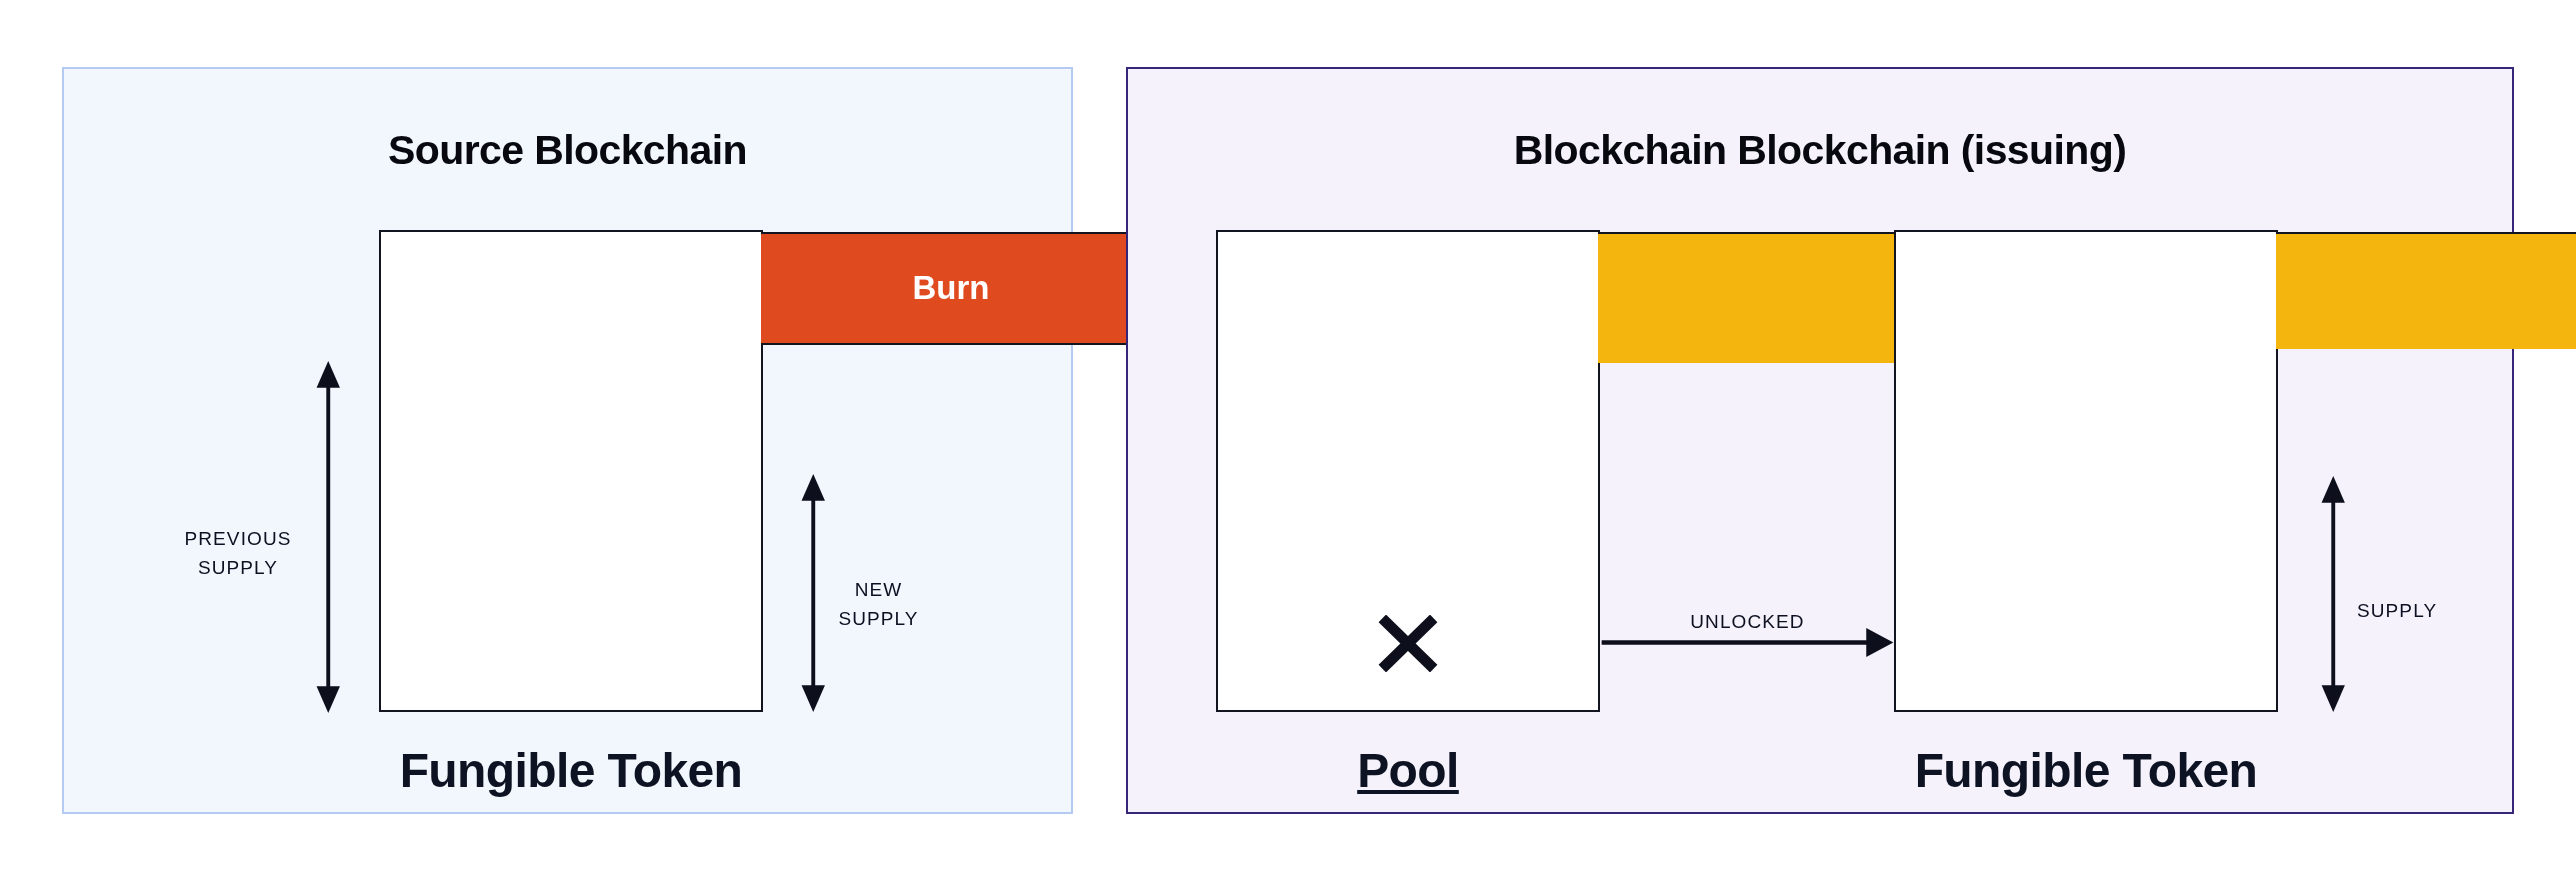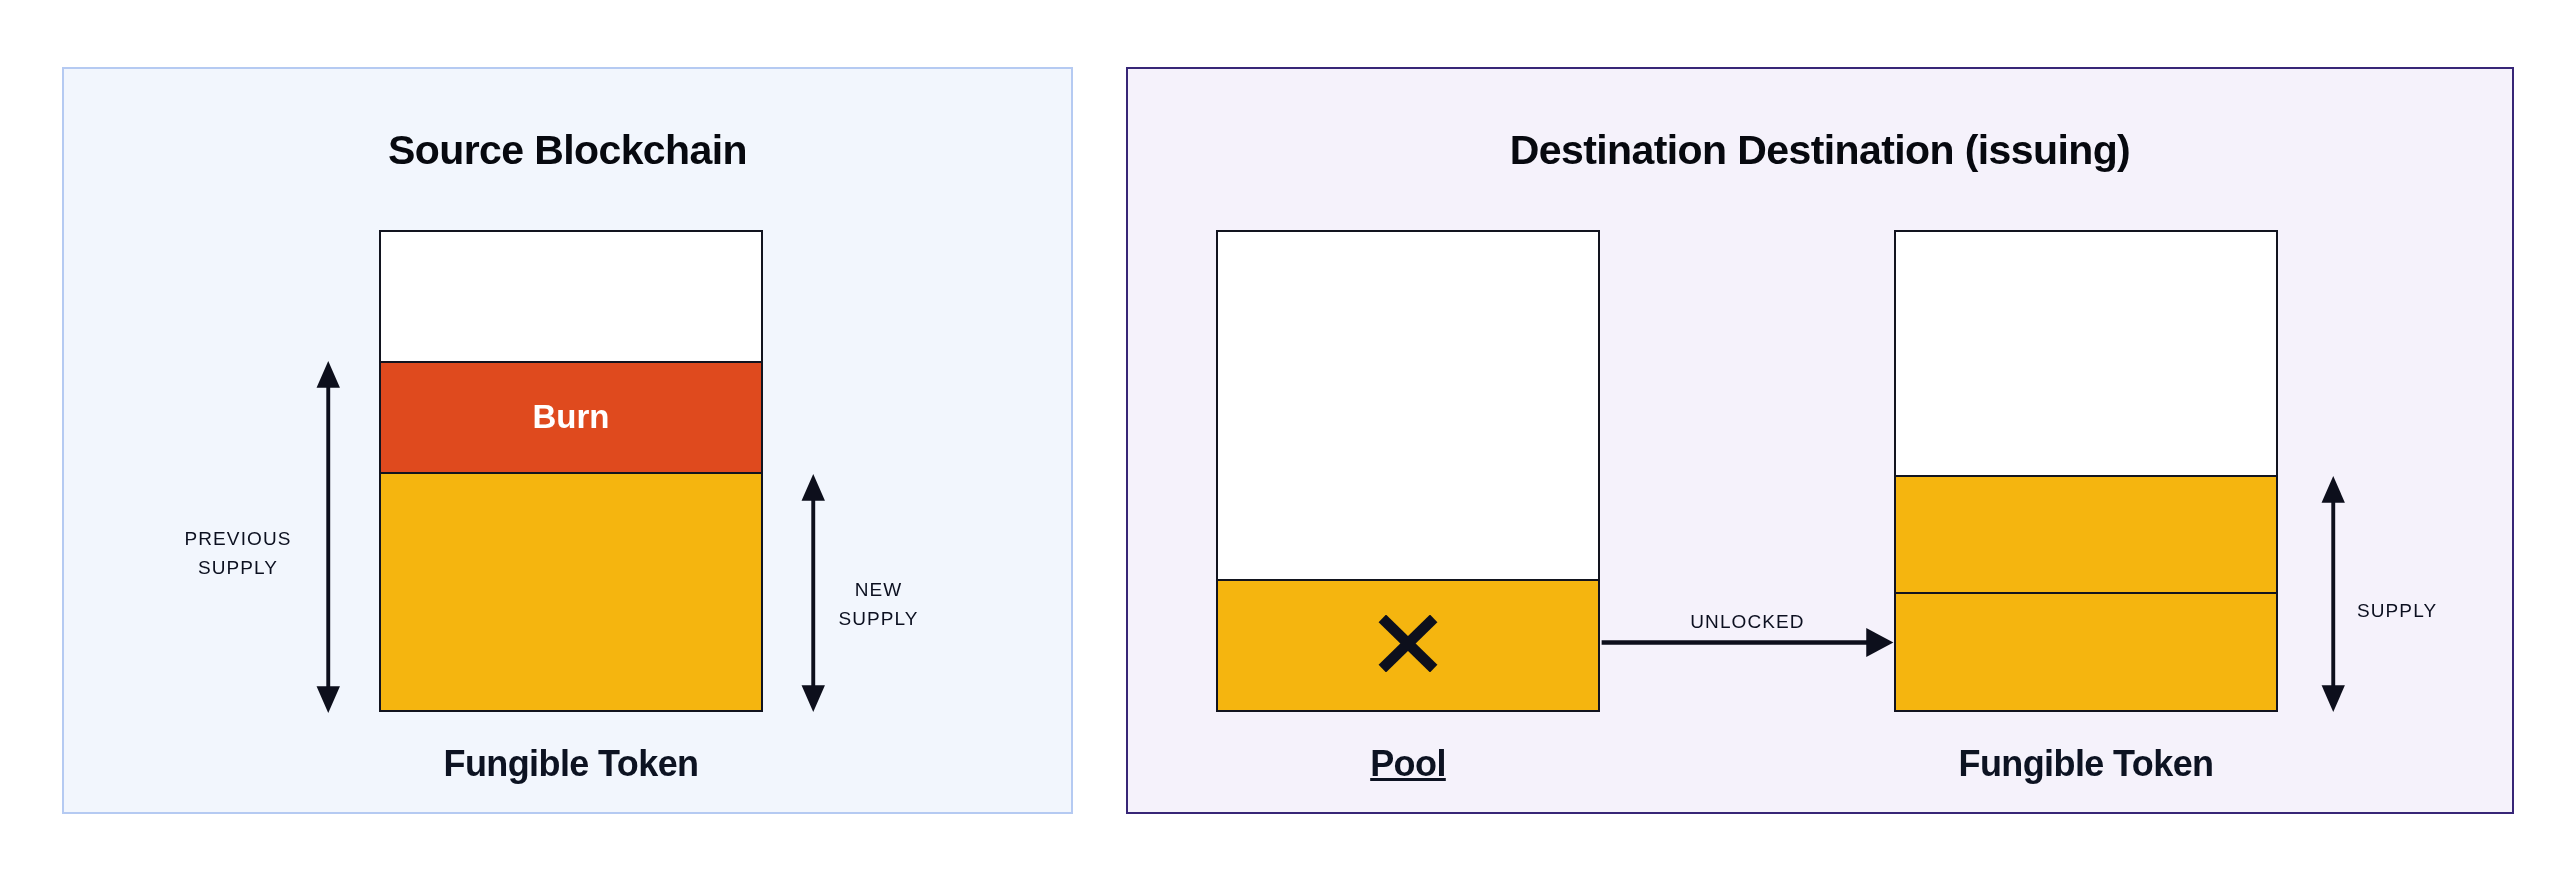--- a/index.html
+++ b/index.html
@@ -48,21 +48,21 @@
     line-height: 1.1;
     margin: 0;
   }
 
   
   .bar {
     position: absolute;
     border: 2.2px solid #12141F;
     background: #ffffff;
     display: flex;
-    flex-direction: column;
+    flex-direction: row;
   }
   .bar-left   { left: 379px;  top: 230px; width: 384px; height: 482px; }
   .bar-pool   { left: 1216px; top: 230px; width: 384px; height: 482px; }
   .bar-right  { left: 1894px; top: 230px; width: 384px; height: 482px; }
 
   .seg { width: 100%; flex: none; position: relative; display: flex; align-items: center; justify-content: center; }
   .seg.white  { background: #FFFFFF; }
   .seg.orange { background: #DF4A1E; border-top: 2.2px solid #12141F; border-bottom: 2.2px solid #12141F; }
   .seg.yellow { background: #F5B50F; }
   .seg.yellow.divided { border-top: 2.2px solid #12141F; }
@@ -72,21 +72,21 @@
     font-size: 33px;
     font-weight: bold;
     letter-spacing: 0px;
   }
 
   
   .bar-caption {
     position: absolute;
     top: 743px;
     text-align: center;
-    font-size: 36px;
+    font-size: 48px;
     font-weight: bold;
     letter-spacing: -0.6px;
     color: #0D1322;
   }
   .cap-left  { left: 379px;  width: 384px; }
   .cap-pool  { left: 1216px; width: 384px; text-decoration: underline; }
   .cap-right { left: 1894px; width: 384px; }
 
   
   .anno {
@@ -153,21 +153,21 @@
     </svg>
   </div>
   <div class="anno anno-new">
     <div>NEW</div>
     <div>SUPPLY</div>
   </div>
 
   <div class="bar-caption cap-left">Fungible Token</div>
 
   <section class="panel destination">
-    <h2 class="panel-title">Destination Destination (issuing)</h2>
+    <h2 class="panel-title">Blockchain Blockchain (issuing)</h2>
   </section>
 
   <div class="bar bar-pool">
     <div class="seg white" style="height: 72.6%;"></div>
     <div class="seg yellow divided" style="height: 27.4%;"></div>
   </div>
 
   <div class="arrow x-mark">
     <svg viewBox="0 0 118 102">
       <line class="ink-stroke" x1="13" y1="6" x2="105" y2="96" stroke-width="19"></line>

